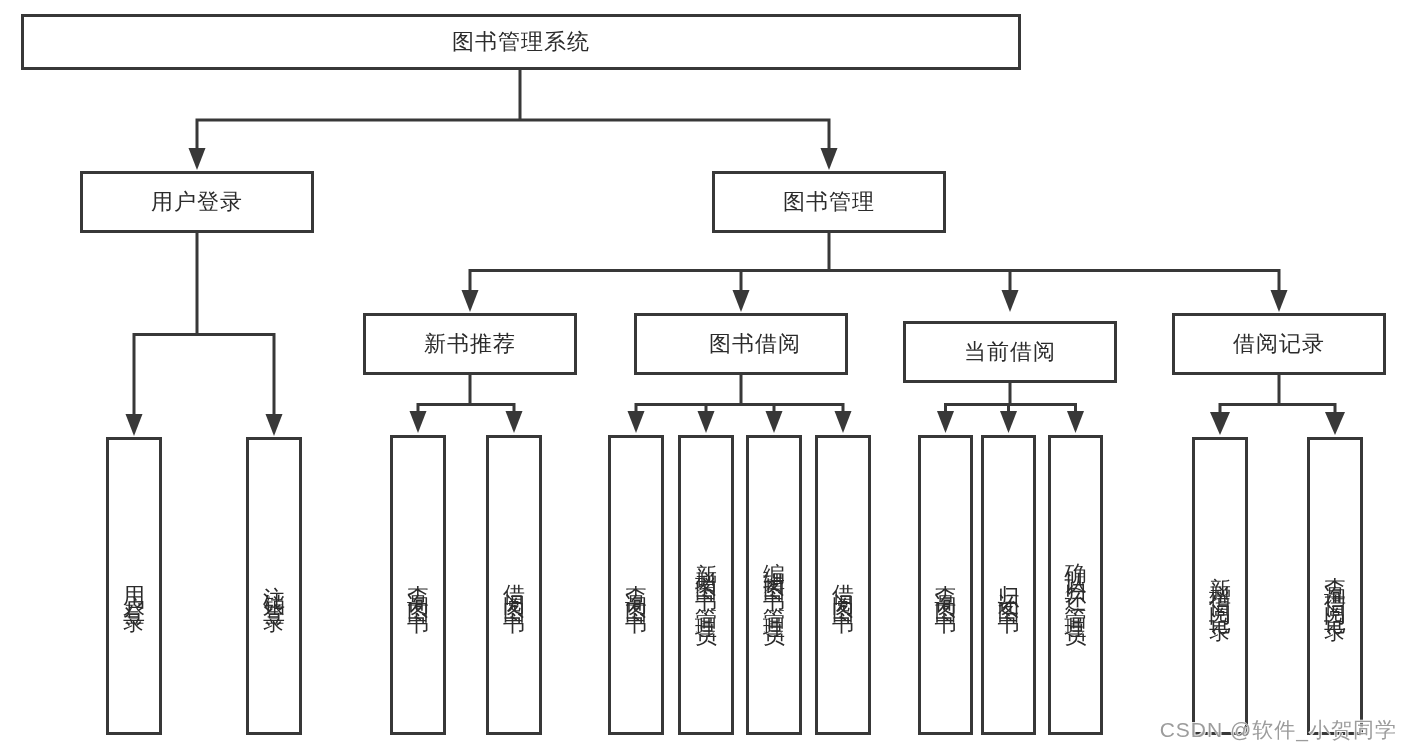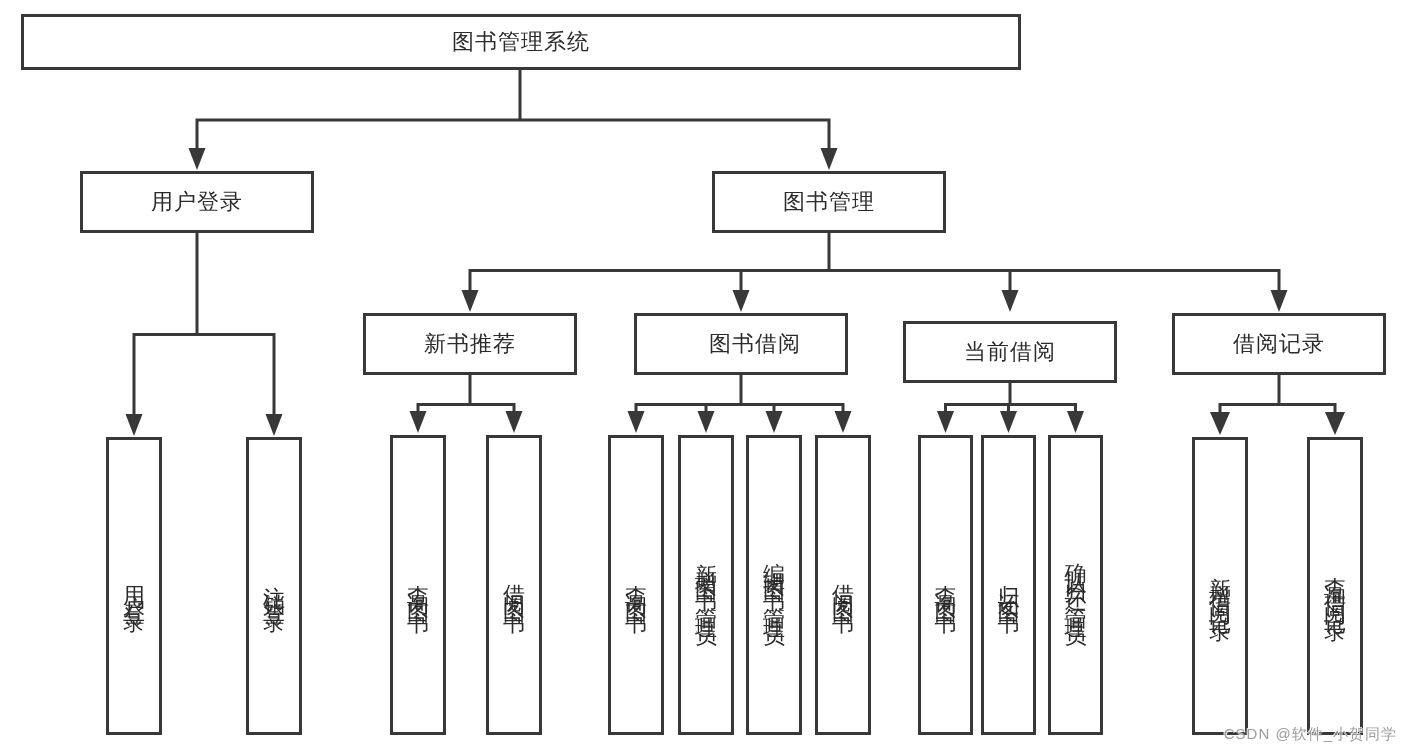--- a/index.html
+++ b/index.html
@@ -62,21 +62,21 @@
   .n-cb-query        { left: 918px;  top: 435px; width: 55px; height: 300px; }
   .n-cb-return       { left: 981px;  top: 435px; width: 55px; height: 300px; }
   .n-cb-confirm      { left: 1048px; top: 435px; width: 55px; height: 300px; }
   .n-br-add          { left: 1192px; top: 437px; width: 56px; height: 298px; }
   .n-br-query        { left: 1307px; top: 437px; width: 56px; height: 298px; }
 
   .watermark {
     position: absolute;
     right: 8px;
     bottom: 3px;
-    font-size: 15px;
+    font-size: 21px;
     color: #9c9c9c;
     letter-spacing: 1px;
     text-shadow: 1px 1px 0 rgba(255,255,255,0.85), -1px -1px 0 rgba(255,255,255,0.85);
     white-space: nowrap;
   }
 </style>
 </head>
 <body>
 
 <div class="canvas">

